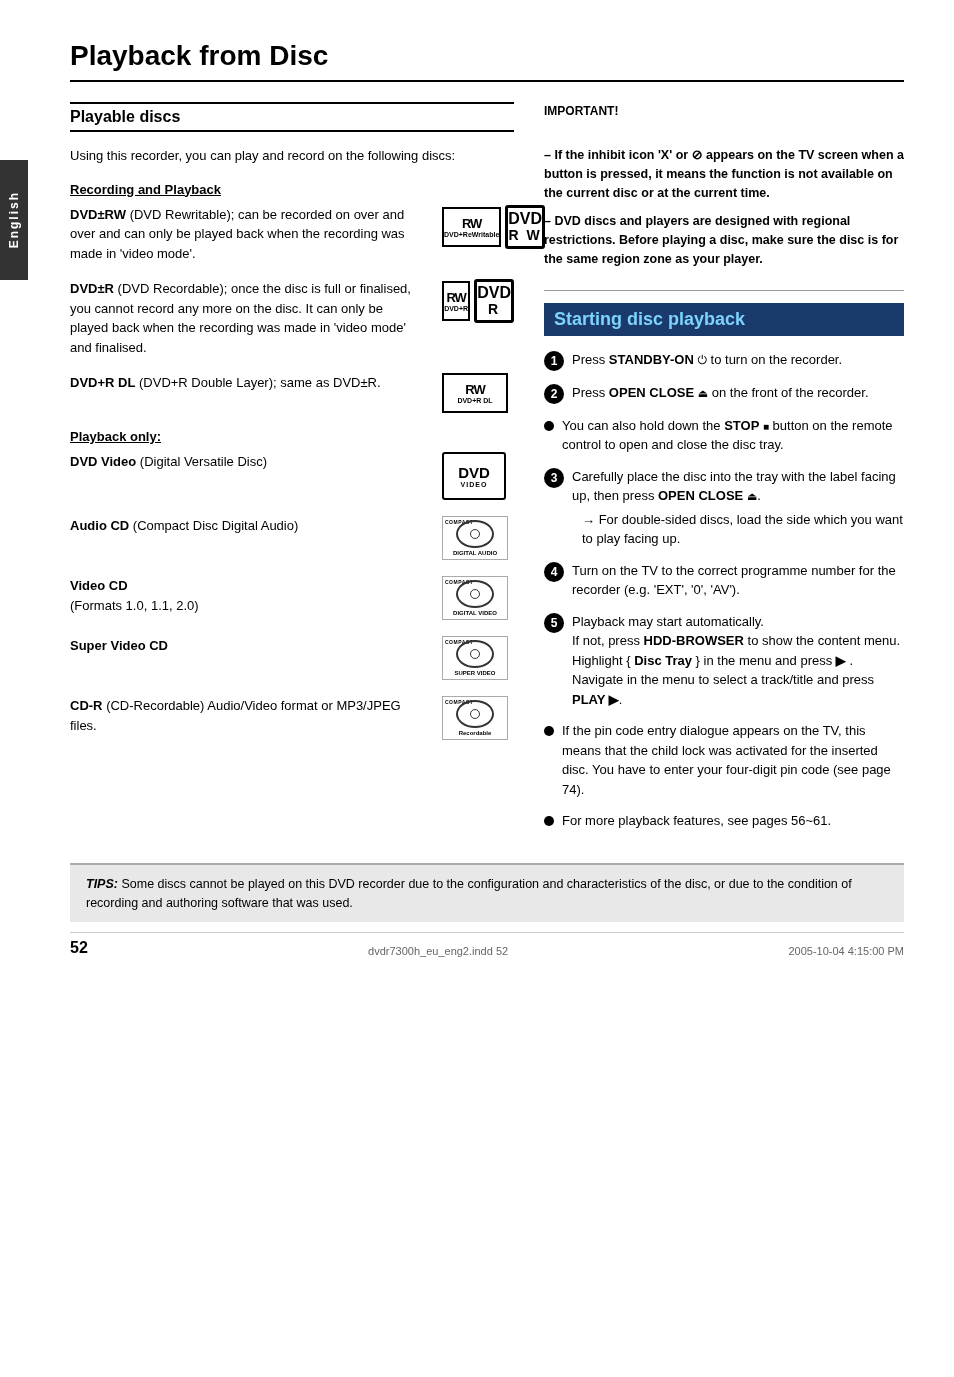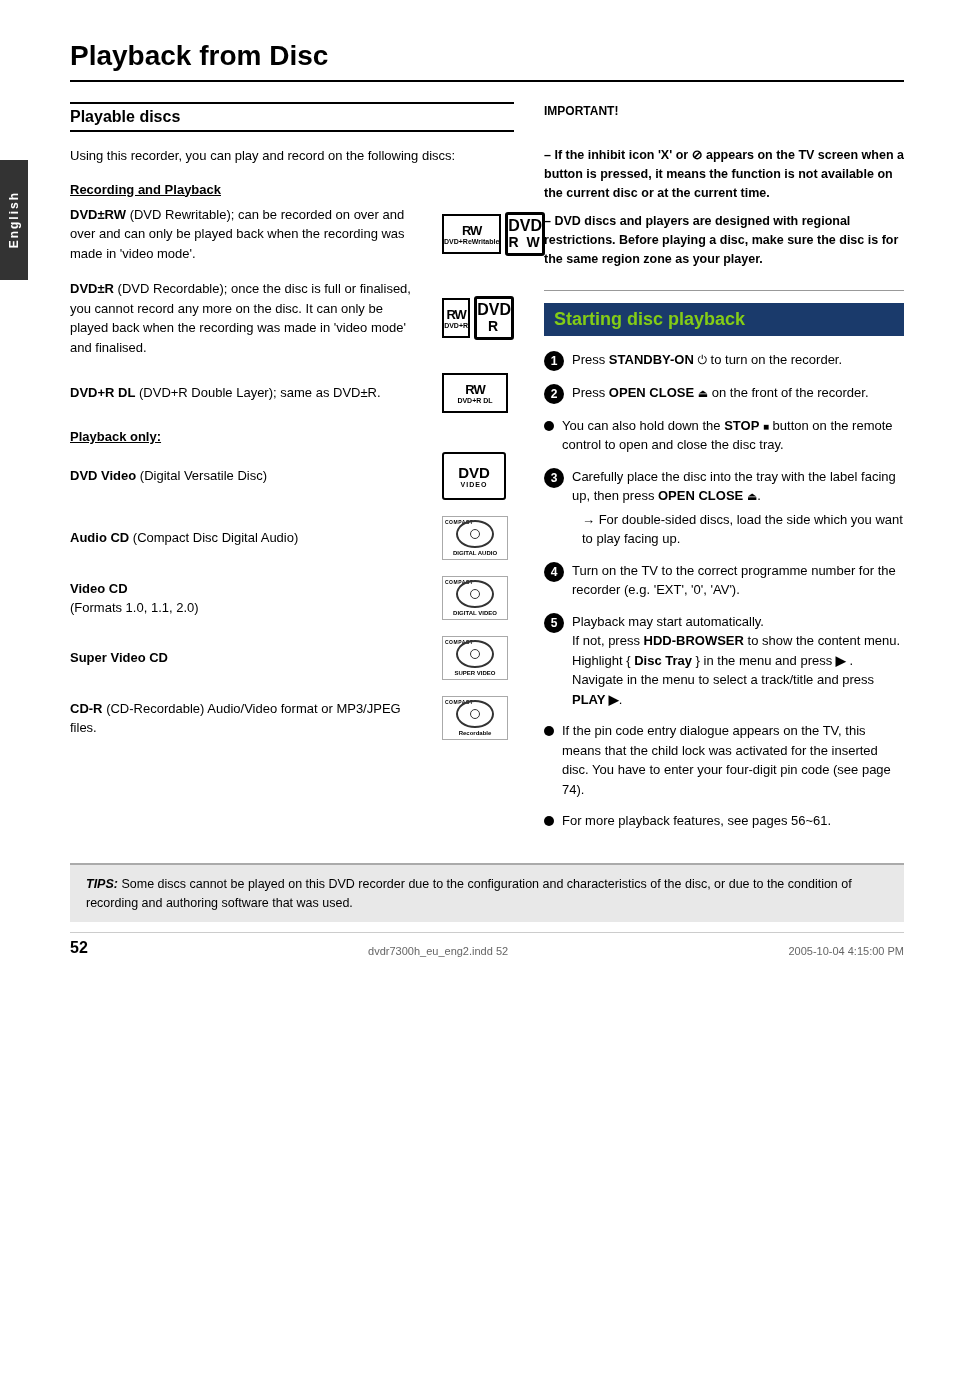--- a/index.html
+++ b/index.html
@@ -65,39 +65,39 @@
       font-weight: bold;
       border-bottom: 2px solid #000;
       border-top: 2px solid #000;
       padding: 4px 0;
       margin-bottom: 14px;
     }
     .section-header-blue {
       font-size: 18px;
       font-weight: bold;
       background: #1a3a6b;
-      color: #84cc16;
+      color: #7dd3fc;
       padding: 6px 10px;
       margin-bottom: 14px;
     }
     p.intro {
       margin-bottom: 14px;
       line-height: 1.5;
     }
     
     .rec-section-title {
       font-size: 13px;
       font-weight: bold;
       text-decoration: underline;
       margin-bottom: 8px;
       margin-top: 16px;
     }
     .disc-entry {
       display: flex;
-      align-items: center;
+      align-items: flex-start;
       margin-bottom: 16px;
       gap: 20px;
     }
     .disc-text {
       flex: 1;
       line-height: 1.5;
     }
     .disc-text strong {
       font-weight: bold;
     }

